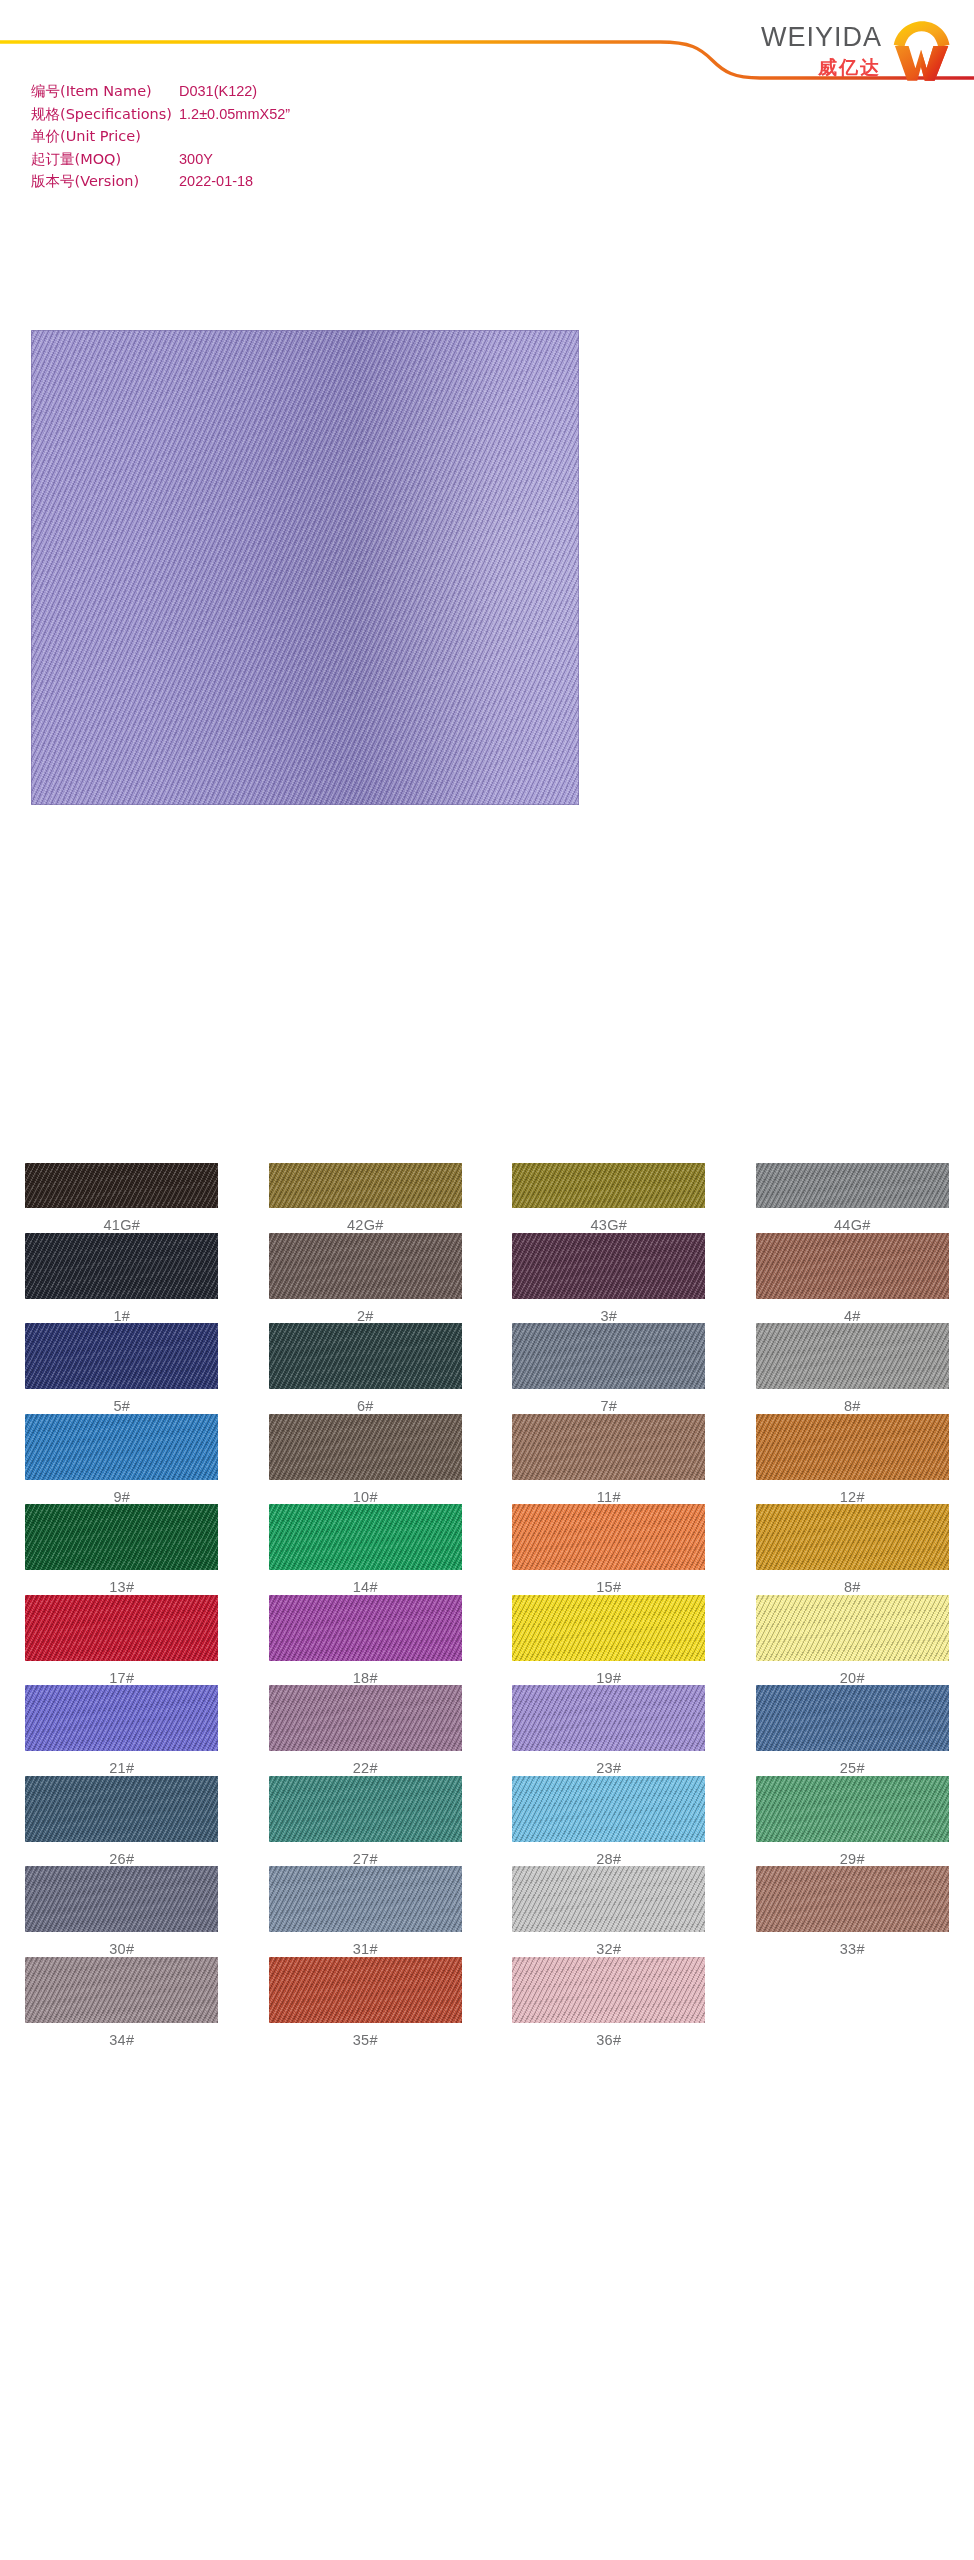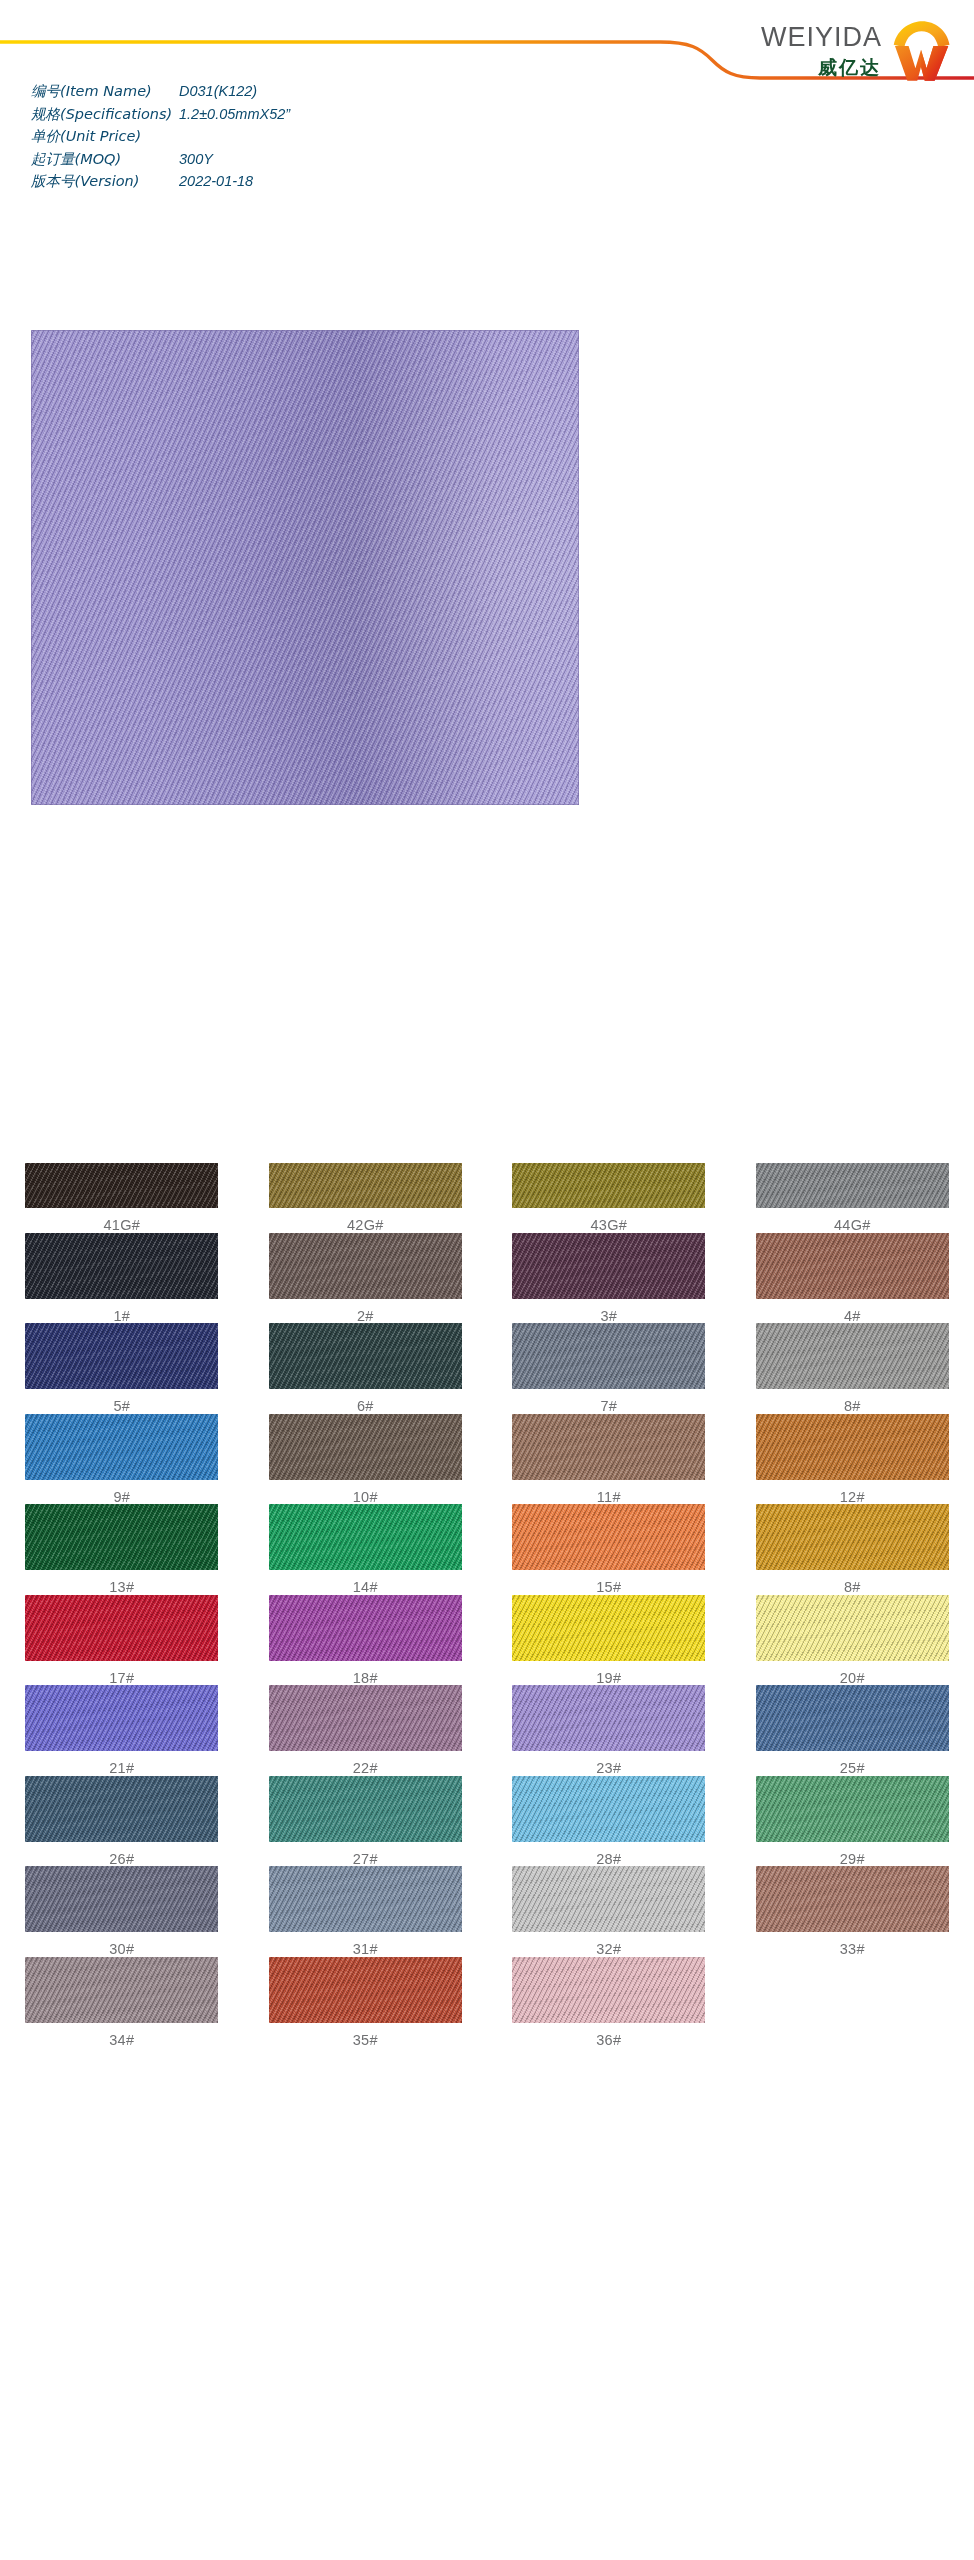--- a/index.html
+++ b/index.html
@@ -21,35 +21,34 @@
   }
   .logo-text{ display:flex; flex-direction:column; align-items:flex-end; padding-top:8px; }
   .logo-latin{
     font-family:"Liberation Sans","DejaVu Sans",sans-serif;
     font-weight:normal; font-size:27px; letter-spacing:1.0px;
     color:#58595b; line-height:1.0;
   }
   .logo-cn{
     font-family:"DejaVu Sans","Liberation Sans",sans-serif;
     font-weight:bold; font-size:19px; letter-spacing:2px;
-    color:#14532d; line-height:1.0; margin-top:7px; margin-right:1px;
+    color:#ef4444; line-height:1.0; margin-top:7px; margin-right:1px;
   }
   .logo-mark{ width:62px; height:62px; margin-top:4px; }
 
   
   .spec{
     position:absolute; left:31px; top:80px;
     display:grid; grid-template-columns:148px auto;
     row-gap:0px; column-gap:0px;
   }
   .spec-label, .spec-value{
-    font-size:14.5px; line-height:22.5px; color:#0c4a6e;
+    font-size:14.5px; line-height:22.5px; color:#be185d;
     font-family:"DejaVu Sans","Liberation Sans",sans-serif;
     white-space:nowrap;
-    font-style:italic;
   }
   .spec-value{ font-family:"Liberation Sans","DejaVu Sans",sans-serif; }
 
   
   .hero{
     position:absolute; left:31px; top:330px;
     width:548px; height:475px;
     background-color:#9a91ce;
     background-image:
       repeating-linear-gradient(115deg,

